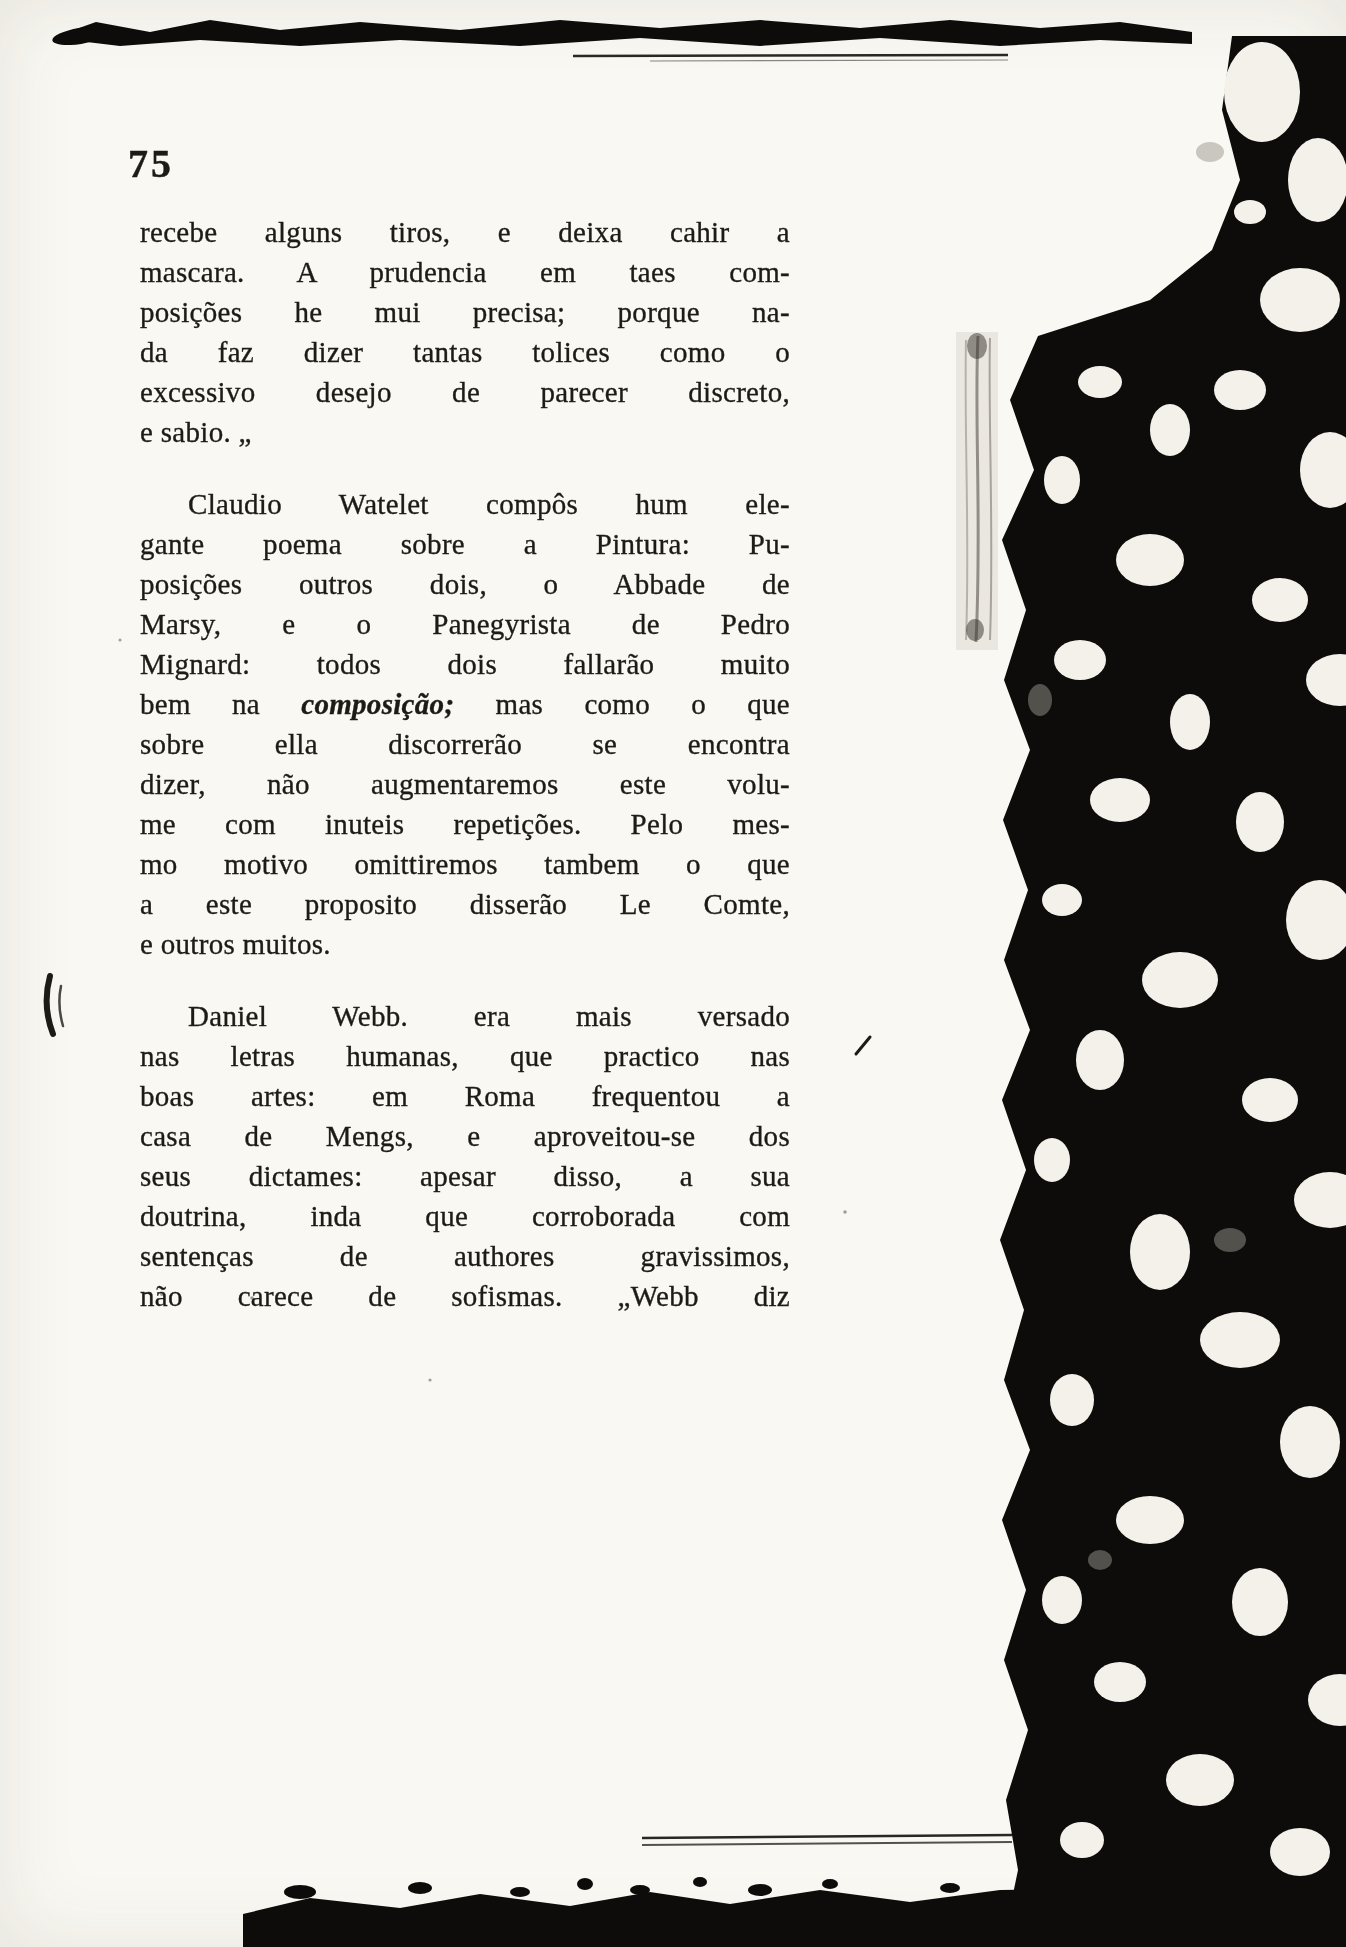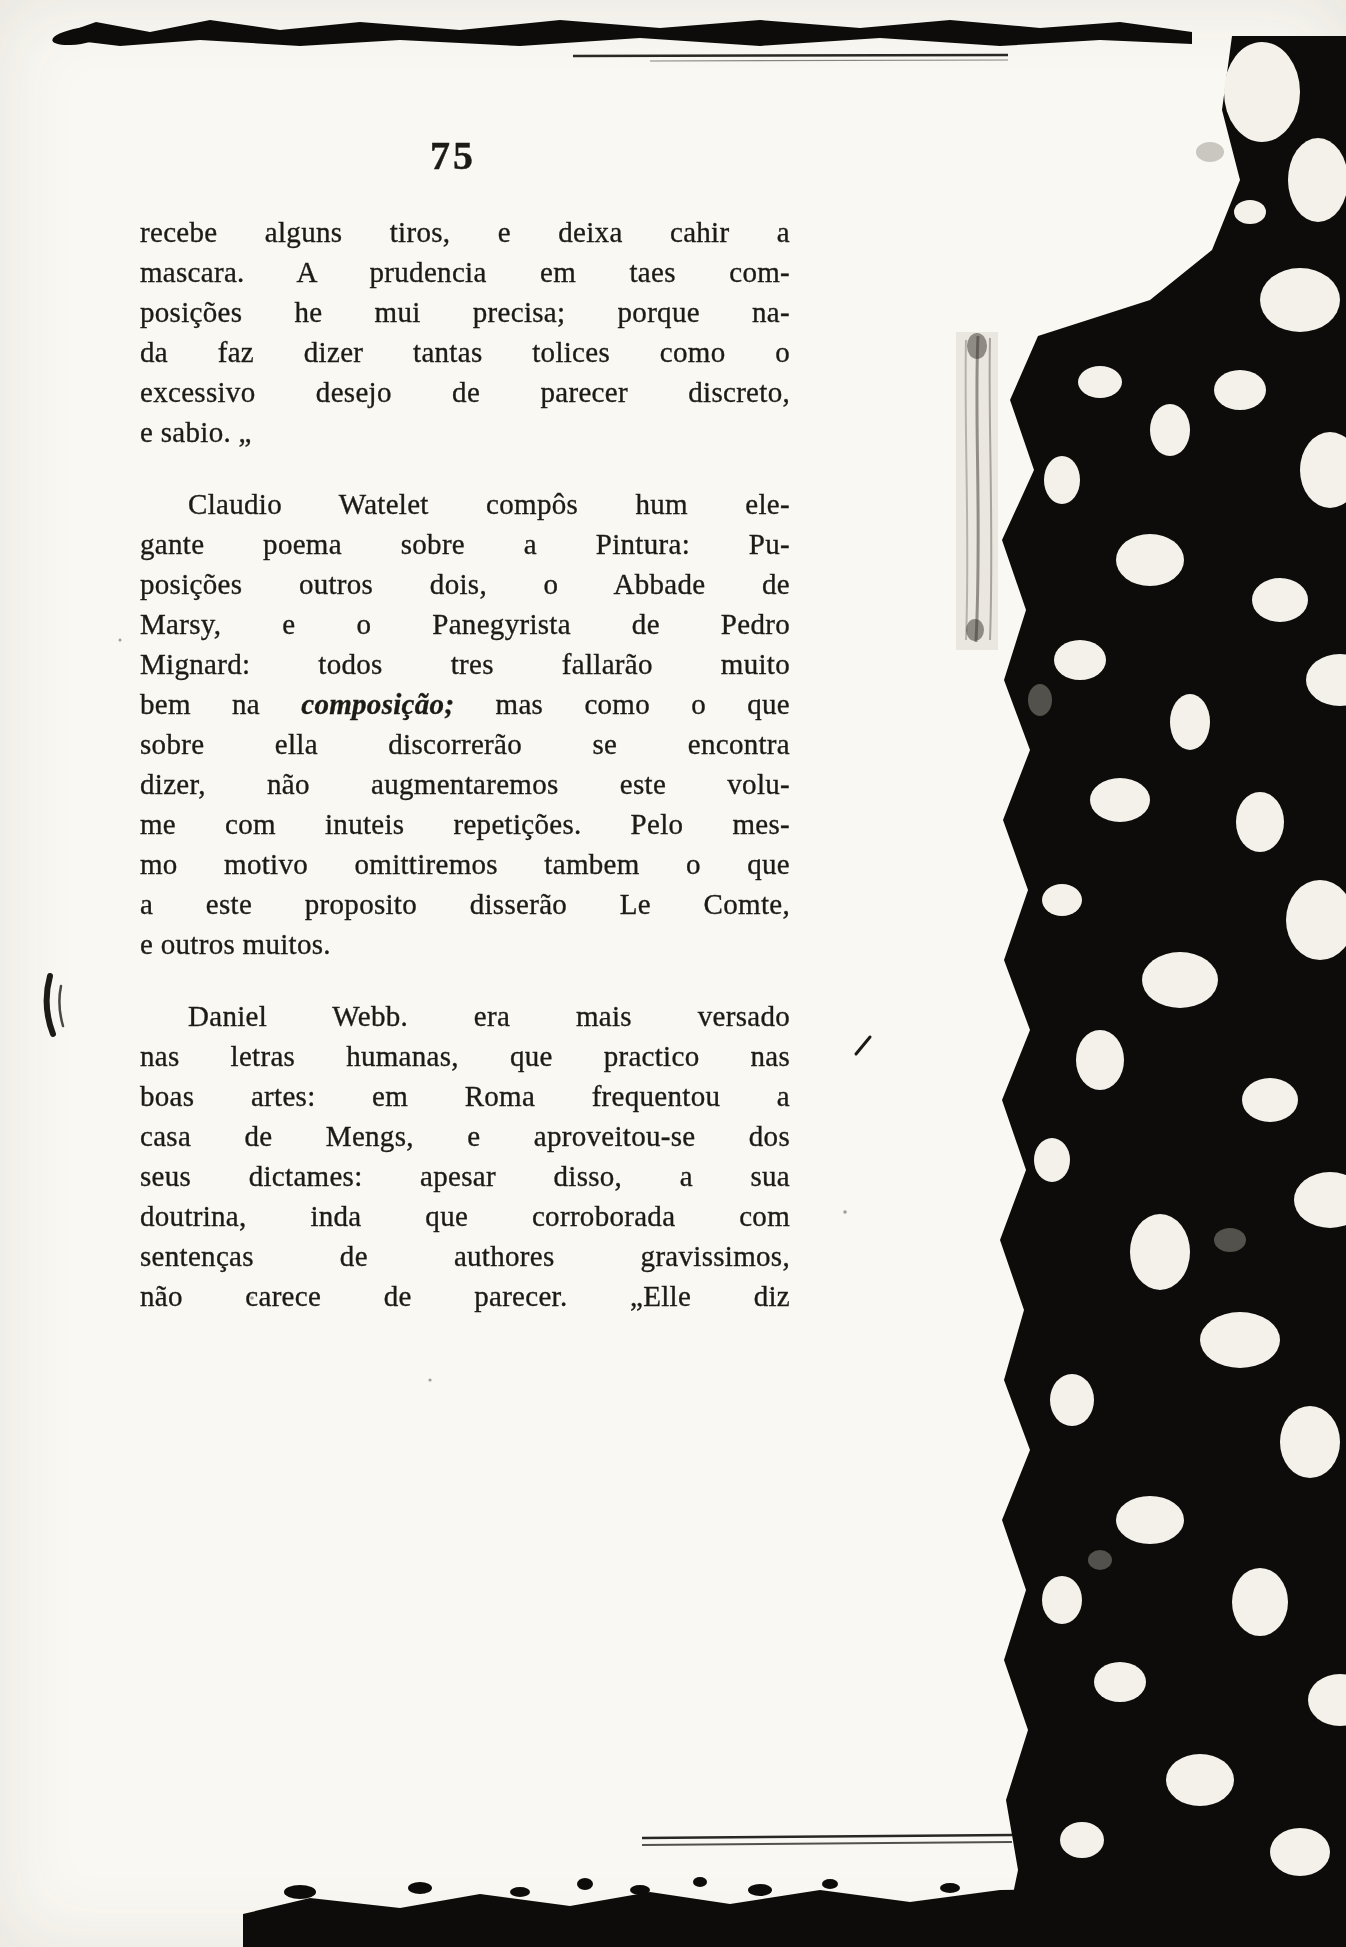--- a/index.html
+++ b/index.html
@@ -15,24 +15,24 @@
     box-shadow: inset 0 0 80px rgba(60,55,45,0.10);
   }
   .deco {
     position: absolute;
     left: 0; top: 0;
     width: 1346px; height: 1947px;
     pointer-events: none;
   }
   .page-number {
     position: absolute;
-    top: 132px;
+    top: 140px;
     left: 128px;
     width: 650px;
-    text-align: center;
+    text-align: left;
     font-size: 40px;
     font-weight: bold;
     letter-spacing: 3px;
     -webkit-text-stroke: 0.4px #1d1b16;
   }
   .text-block {
     position: absolute;
     top: 212px;
     left: 140px;
     width: 650px;
@@ -160,31 +160,31 @@
       <div class="line"><span>recebe alguns tiros, e deixa cahir a</span></div>
       <div class="line"><span>mascara. A prudencia em taes com-</span></div>
       <div class="line"><span>posições he mui precisa; porque na-</span></div>
       <div class="line"><span>da faz dizer tantas tolices como o</span></div>
       <div class="line"><span>excessivo desejo de parecer discreto,</span></div>
       <div class="line end"><span>e sabio. „</span></div>
       <div class="line indent"><span>Claudio Watelet compôs hum ele-</span></div>
       <div class="line"><span>gante poema sobre a Pintura: Pu-</span></div>
       <div class="line"><span>posições outros dois, o Abbade de</span></div>
       <div class="line"><span>Marsy, e o Panegyrista de Pedro</span></div>
-      <div class="line"><span>Mignard: todos tres fallarão muito</span></div>
+      <div class="line"><span>Mignard: todos dois fallarão muito</span></div>
       <div class="line"><span>bem na </span><span class="it">composição;</span><span> mas como o que</span></div>
       <div class="line"><span>sobre ella discorrerão se encontra</span></div>
       <div class="line"><span>dizer, não augmentaremos este volu-</span></div>
       <div class="line"><span>me com inuteis repetições. Pelo mes-</span></div>
       <div class="line"><span>mo motivo omittiremos tambem o que</span></div>
       <div class="line"><span>a este proposito disserão Le Comte,</span></div>
       <div class="line end"><span>e outros muitos.</span></div>
       <div class="line indent"><span>Daniel Webb. era mais versado</span></div>
       <div class="line"><span>nas letras humanas, que practico nas</span></div>
       <div class="line"><span>boas artes: em Roma frequentou a</span></div>
       <div class="line"><span>casa de Mengs, e aproveitou-se dos</span></div>
       <div class="line"><span>seus dictames: apesar disso, a sua</span></div>
       <div class="line"><span>doutrina, inda que corroborada com</span></div>
       <div class="line"><span>sentenças de authores gravissimos,</span></div>
-      <div class="line"><span>não carece de parecer. „Elle diz</span></div>
+      <div class="line"><span>não carece de sofismas. „Webb diz</span></div>
     </div>
 
 </div>
 
 </body></html>

